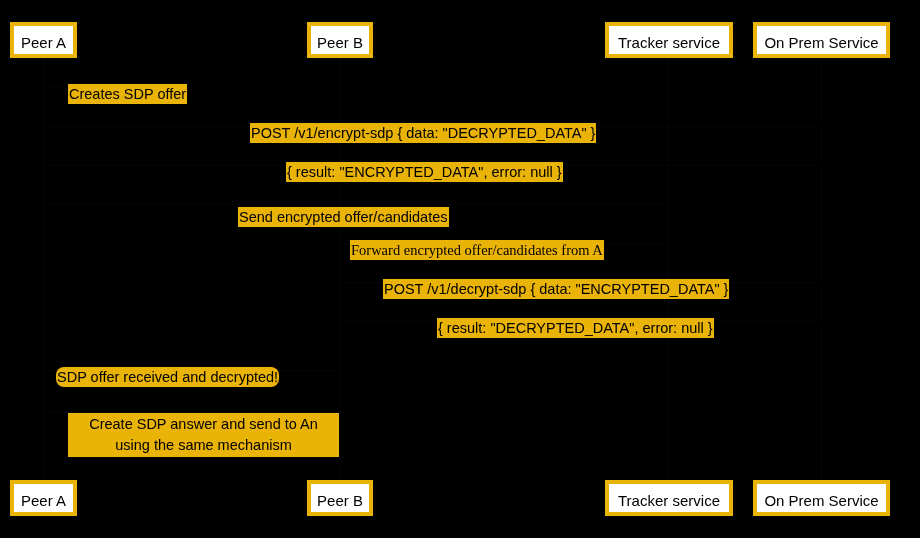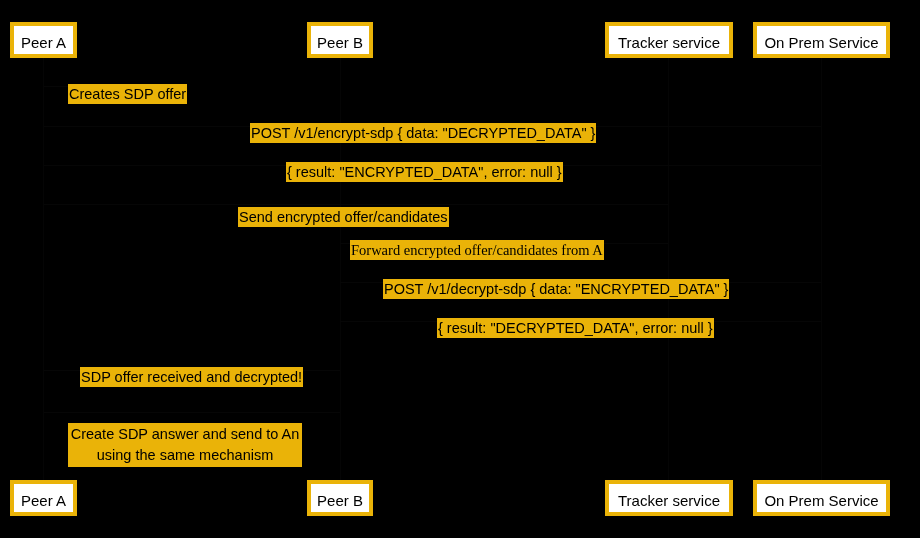--- a/index.html
+++ b/index.html
@@ -96,23 +96,23 @@
   <div class="msg-label" style="left:286px; top:162px;">{ result: "ENCRYPTED_DATA", error: null }</div>
 
   <div class="msg-label" style="left:238px; top:188px;margin-top:19px;">Send encrypted offer/candidates</div>
 
   <div class="msg-label" style="left:350px; top:240px;font-family:Liberation Serif, serif;">Forward encrypted offer/candidates from A</div>
 
   <div class="msg-label" style="left:383px; top:279px;">POST /v1/decrypt-sdp { data: "ENCRYPTED_DATA" }</div>
 
   <div class="msg-label" style="left:437px; top:318px;">{ result: "DECRYPTED_DATA", error: null }</div>
 
-  <div class="msg-label" style="left:80px; top:367px;">SDP offer received and decrypted!</div>
+  <div class="msg-label" style="left:56px; top:367px;border-radius:8px;">SDP offer received and decrypted!</div>
 
-  <div class="msg-label two-line" style="left:68px; top:423px; width:234px;">
+  <div class="msg-label two-line" style="left:68px; top:413px; width:271px;">
     <span>Create SDP answer and send to An</span>
     <span>using the same mechanism</span>
   </div>
 
   <div class="participant" style="left:10px; top:480px; width:67px;">Peer A</div>
   <div class="participant" style="left:307px; top:480px; width:66px;">Peer B</div>
   <div class="participant" style="left:605px; top:480px; width:128px;">Tracker service</div>
   <div class="participant" style="left:753px; top:480px; width:137px;">On Prem Service</div>
 
 </div>

